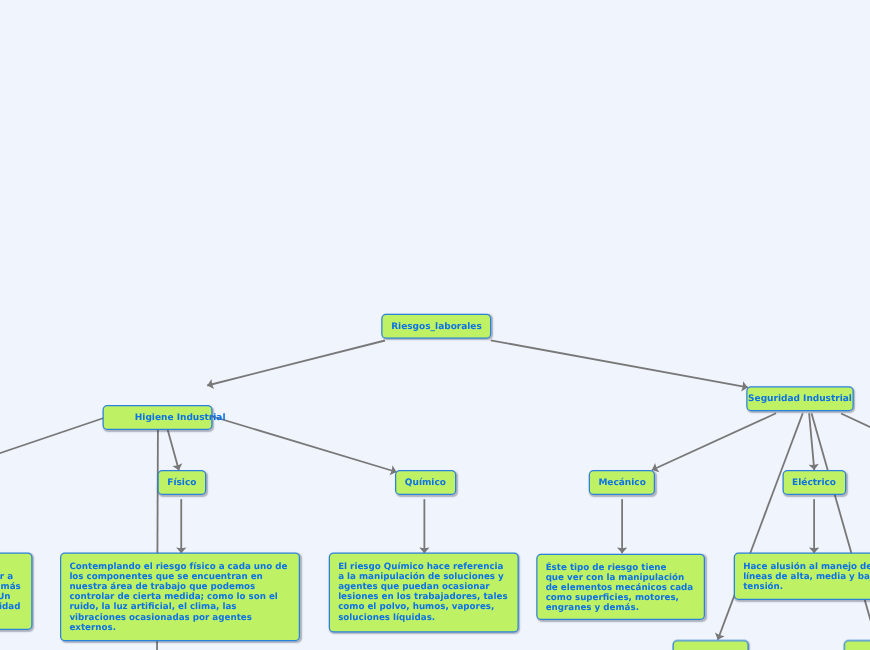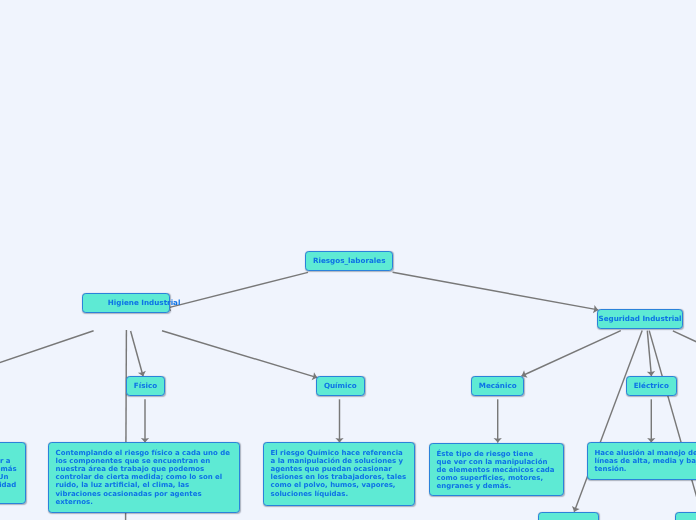--- a/index.html
+++ b/index.html
@@ -1,21 +1,21 @@
 <!DOCTYPE html>
 <html><head>
 <meta charset="utf-8">
 <style>
   html,body{margin:0;padding:0;}
   body{width:696px;height:520px;overflow:hidden;background:#f0f4fd;
        font-family:"DejaVu Sans",sans-serif;
        -webkit-font-smoothing:antialiased;}
   #canvas{position:relative;width:696px;height:520px;overflow:hidden;background:#f0f4fd;}
   #links{position:absolute;left:0;top:0;width:696px;height:520px;}
-  .node{position:absolute;box-sizing:border-box;background:#5eead4;
+  .node{position:absolute;box-sizing:border-box;background:#bef264;
         border:1.5px solid #2b82da;border-radius:3.8px;
         color:#0d72e6;font-weight:bold;font-size:7.2px;
         box-shadow:0.9px 0.9px 1.1px rgba(40,50,70,0.34);
         will-change:transform;}
   .node.title{display:flex;align-items:center;justify-content:center;
         white-space:nowrap;}
   .node.desc{padding:5.5px 6.5px;line-height:8.2px;font-size:6.99px;}
   .tline{white-space:nowrap;}
 </style>
 </head>
@@ -120,21 +120,21 @@
   </div>
   <div class="node desc" style="left: 586.9px; top: 441.8px; width: 137px; height: 37.5px;">
     <div class="tline">Hace alusión al manejo de las</div>
     <div class="tline">líneas de alta, media y baja</div>
     <div class="tline">tensión.</div>
   </div>
 
   <div class="node title" style="left: 305px; top: 251.4px; width: 88.4px; height: 19.9px;">
       <span>Riesgos_laborales</span>
     </div>
-  <div class="node title" style="left: 82.25px; top: 293px; width: 88.25px; height: 19.5px; padding-left: 36px;">
+  <div class="node title" style="left: 82.25px; top: 324px; width: 88.25px; height: 19.5px; padding-left: 36px;">
       <span>Higiene Industrial</span>
     </div>
   <div class="node title" style="left: 597.25px; top: 309.1px; width: 86px; height: 19.65px;">
       <span>Seguridad Industrial</span>
     </div>
   <div class="node title" style="left: 126.15px; top: 375.9px; width: 39px; height: 19.6px;">
       <span>Físico</span>
     </div>
   <div class="node title" style="left: 315.5px; top: 375.9px; width: 48.65px; height: 19.6px;">
       <span>Químico</span>

